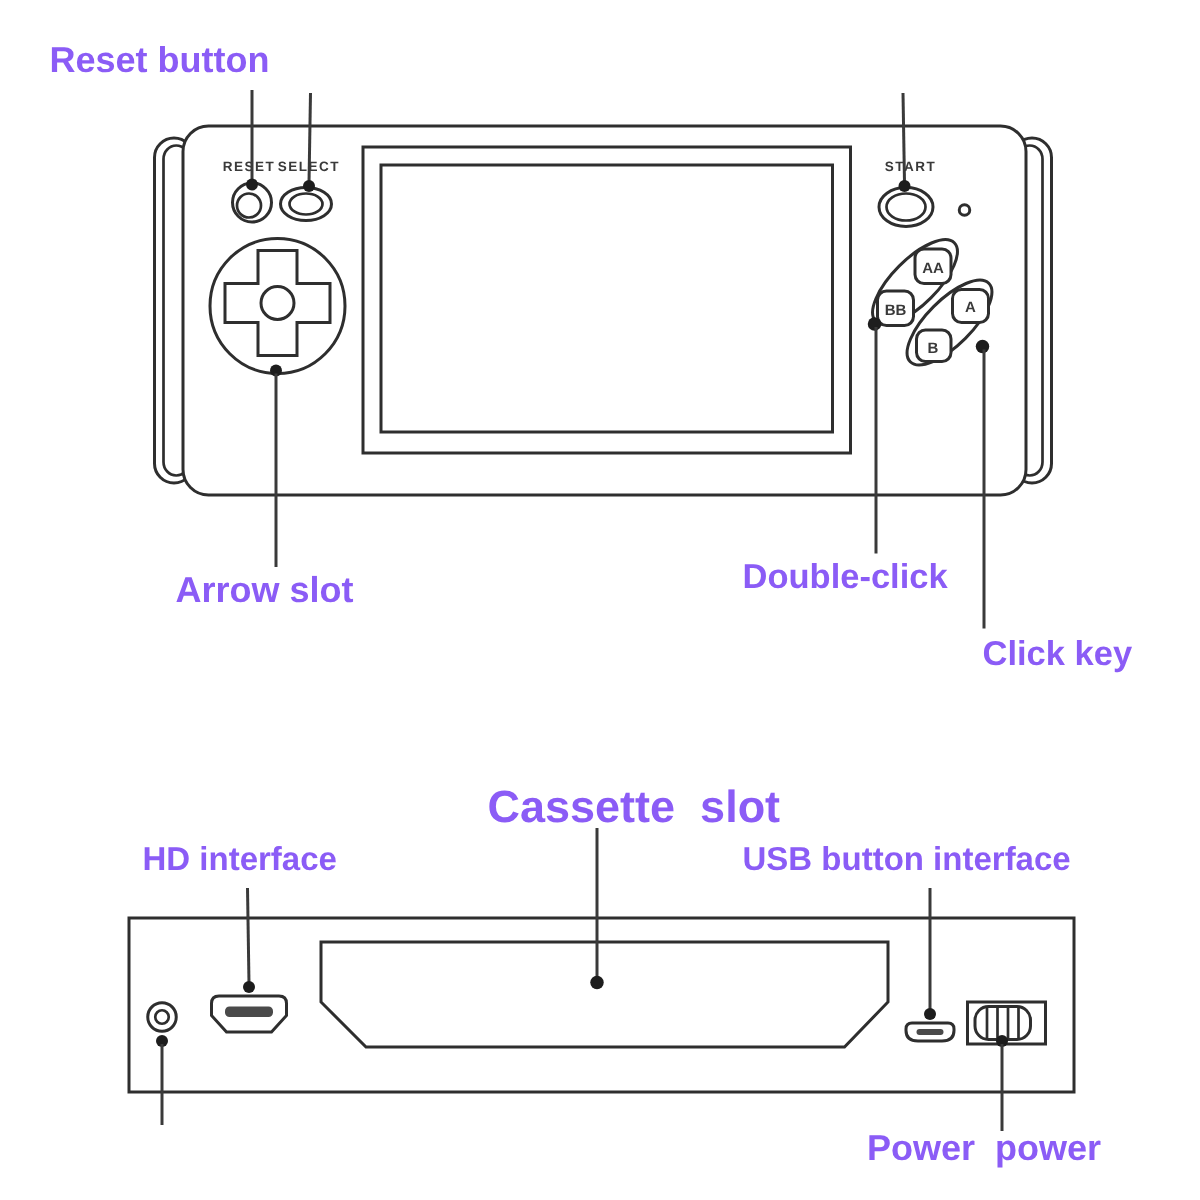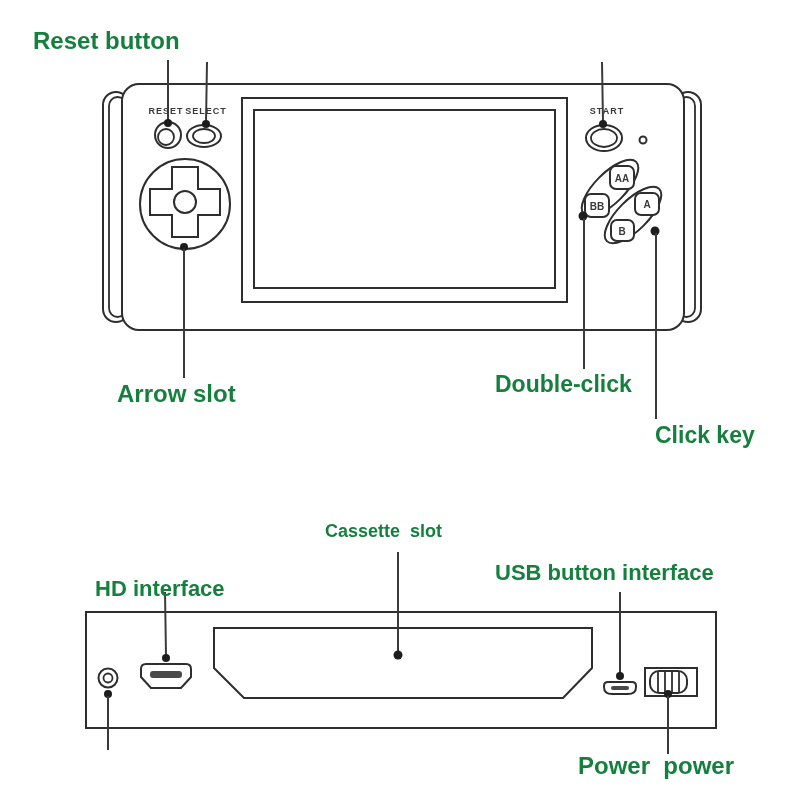--- a/index.html
+++ b/index.html
@@ -1,21 +1,21 @@
 <!DOCTYPE html>
 <html><head>
 <meta charset="utf-8">
 <style>
   html,body{margin:0;padding:0;background:#ffffff;}
   #stage{position:relative;width:800px;height:800px;background:#ffffff;overflow:hidden;
          font-family:"Liberation Sans",sans-serif;}
   #lineart{position:absolute;left:0;top:0;}
-  .callout-label{position:absolute;color:#15803d;font-weight:bold;white-space:pre;
+  .callout-label{position:absolute;color:#8b5cf6;font-weight:bold;white-space:pre;
                  font-family:"Liberation Sans",sans-serif;line-height:1.1;}
-  .fs24{font-size:24px;} .fs23{font-size:23px;} .fs26{font-size:18px;} .fs22{font-size:22px;}
+  .fs24{font-size:24px;} .fs23{font-size:23px;} .fs26{font-size:30px;} .fs22{font-size:22px;}
   svg text{font-family:"Liberation Sans",sans-serif;fill:#3a3a3a;font-weight:bold;}
   .outline{fill:none;stroke:#2e2e2e;stroke-width:2;}
   .outline-white{fill:#ffffff;stroke:#2e2e2e;stroke-width:2;}
   .thin{fill:none;stroke:#2e2e2e;stroke-width:1.8;}
   .cline{stroke:#3a3a3a;stroke-width:2;fill:none;}
   .cdot{fill:#1d1d1d;stroke:none;}
   .darkbar{fill:#4a4a4a;stroke:none;}
 </style>
 </head>
 <body>
@@ -151,17 +151,17 @@
       </g>
     </g>
   </svg>
 
   <div class="callout-label fs24" style="left:33px;top:28px;">Reset button</div>
   <div class="callout-label fs24" style="left:117px;top:381px;">Arrow slot</div>
   <div class="callout-label fs23" style="left:495px;top:372px;">Double-click</div>
   <div class="callout-label fs23" style="left:607px;top:423px;margin-left:48px;">Click key</div>
 
   <div class="callout-label fs26" style="left:325px;top:522px;">Cassette  slot</div>
-  <div class="callout-label fs22" style="left:95px;top:561px;margin-top:16px;">HD interface</div>
+  <div class="callout-label fs22" style="left:95px;top:561px;">HD interface</div>
   <div class="callout-label fs22" style="left:495px;top:561px;">USB button interface</div>
   <div class="callout-label fs24" style="left:578px;top:753px;">Power  power</div>
 
 </div>
 
 </body></html>

